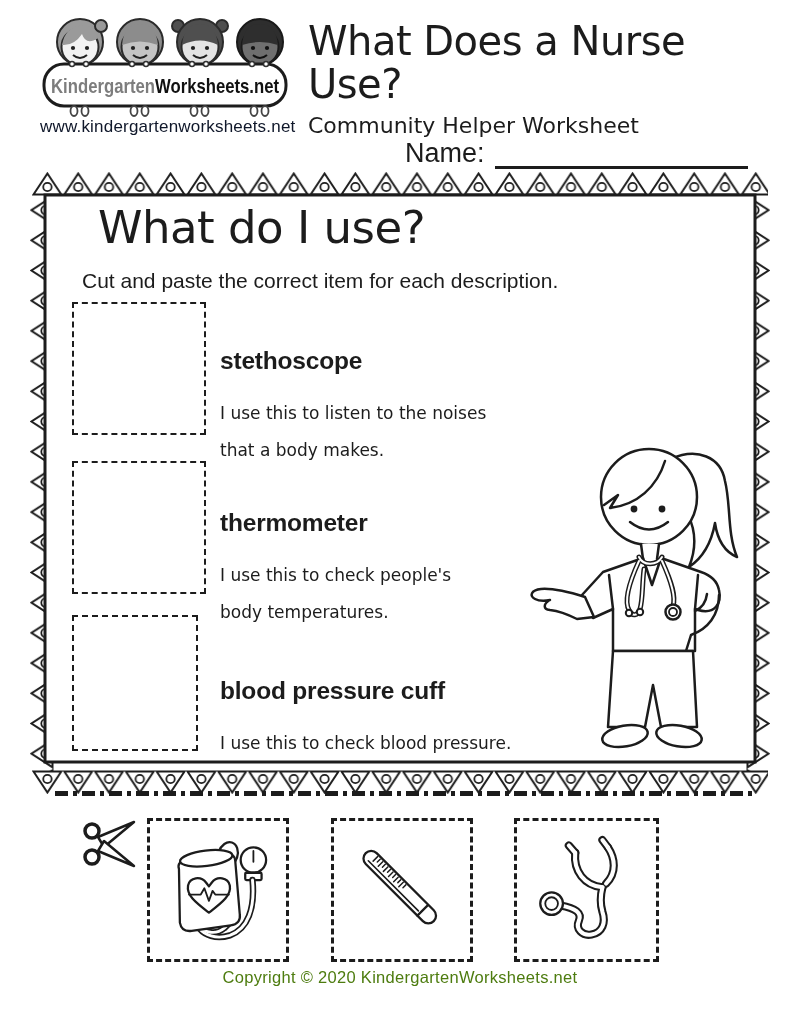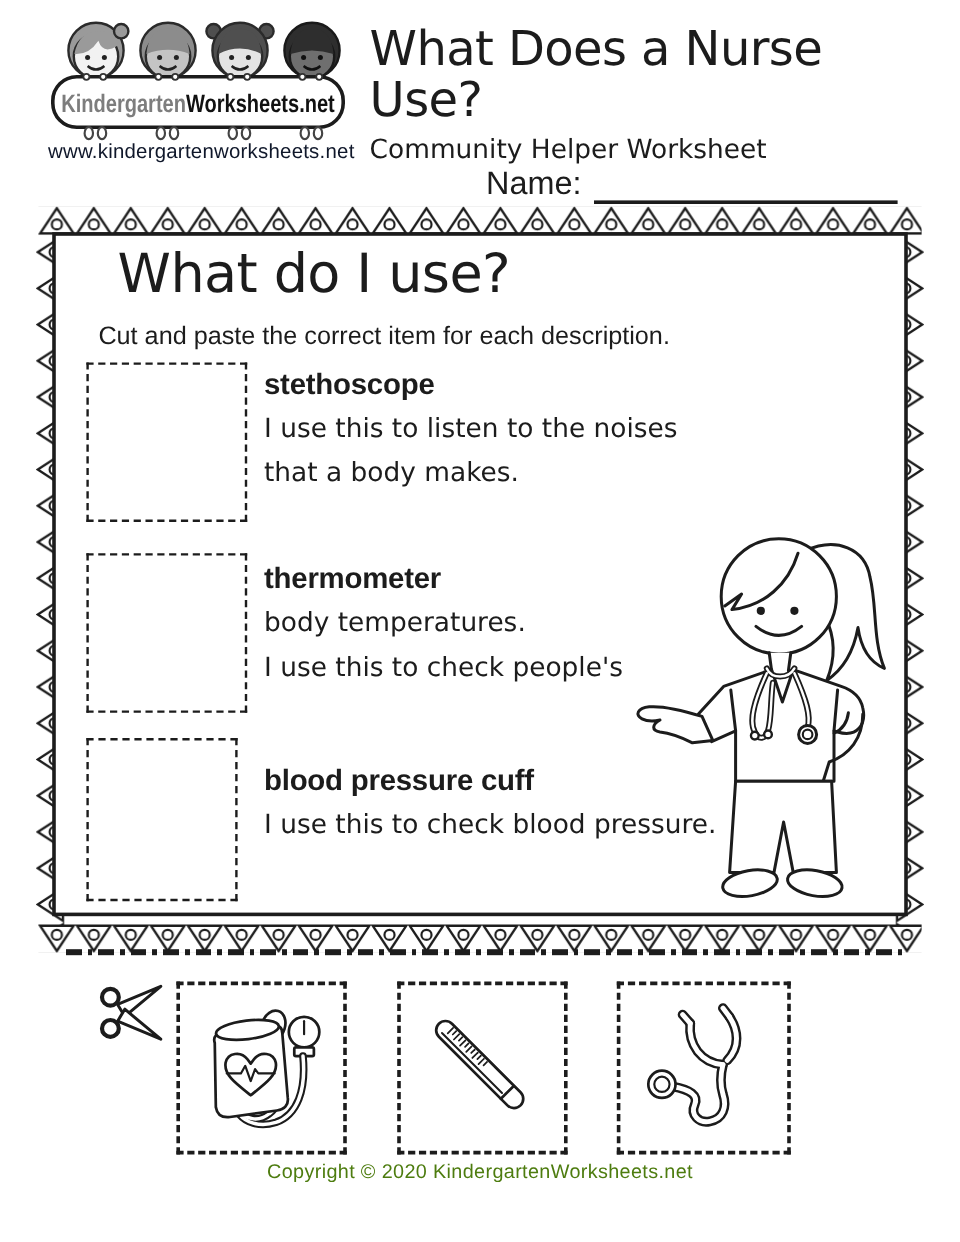--- a/index.html
+++ b/index.html
@@ -25,22 +25,22 @@
 
   .drop-box{position:absolute;border:2.5px dashed #1c1c1c;background:#fff;}
   .box-a{left:27px;top:107px;width:130px;height:129px;}
   .box-b{left:27px;top:266px;width:130px;height:129px;}
   .box-c{left:27px;top:420px;width:122px;height:132px;}
 
   .item{position:absolute;left:175px;width:400px;}
   .item-a{top:112px;}
   .item-b{top:274px;}
   .item-c{top:442px;}
-  .term{font-size:24.5px;font-weight:bold;letter-spacing:-.2px;}
-  .desc{margin-top:4px;font-family:"DejaVu Sans",sans-serif;font-size:22px;}
+  .term{font-size:24.5px;font-weight:bold;letter-spacing:-.2px;margin-top:40px;}
+  .desc{margin-top:20px;font-family:"DejaVu Sans",sans-serif;font-size:17px;}
   .dline{line-height:37px;white-space:nowrap;}
   .dline:empty{display:none;}
 
   .nurse{position:absolute;left:480px;top:250px;}
 
   
   .cutline{position:absolute;left:55px;top:791px;width:700px;height:5px;
     background:repeating-linear-gradient(90deg,#1c1c1c 0 13px,transparent 13px 18px,#1c1c1c 18px 22px,transparent 22px 27px);}
   .scissors{position:absolute;left:82px;top:816px;}
   .cutout{position:absolute;top:818px;height:138px;border:3px dashed #1c1c1c;background:#fff;
@@ -178,22 +178,22 @@
         <div class="desc">
           <div class="dline">I use this to listen to the noises</div>
           <div class="dline">that a body makes.</div>
         </div>
       </div>
 
       <div class="drop-box box-b"></div>
       <div class="item item-b">
         <div class="term">thermometer</div>
         <div class="desc">
+          <div class="dline">I use this to check people's</div>
           <div class="dline">body temperatures.</div>
-          <div class="dline">I use this to check people's</div>
         </div>
       </div>
 
       <div class="drop-box box-c"></div>
       <div class="item item-c">
         <div class="term">blood pressure cuff</div>
         <div class="desc">
           <div class="dline">I use this to check blood pressure.</div>
 
         </div>

